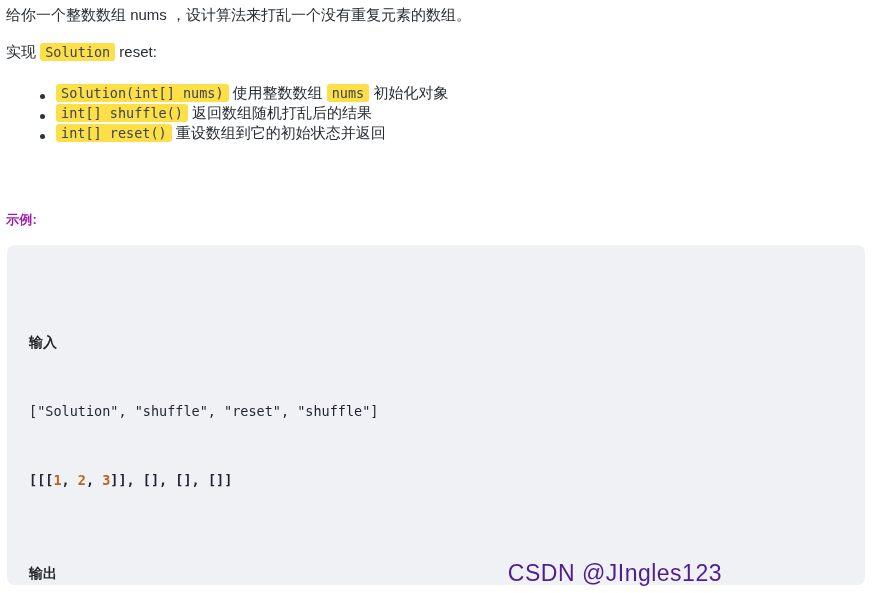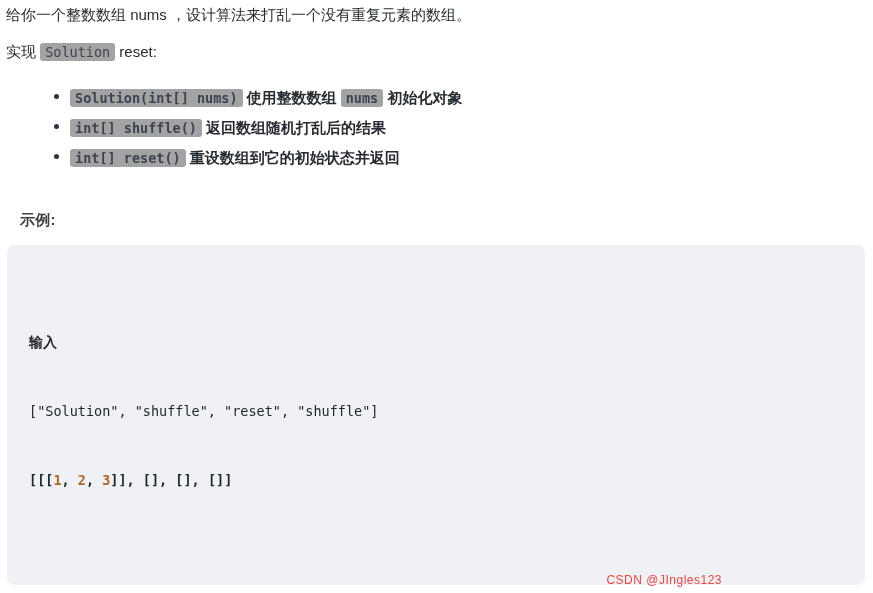--- a/index.html
+++ b/index.html
@@ -32,65 +32,64 @@
     color: #262c32;
     white-space: nowrap;
   }
   #para-intro { left: 6px;  top: 4px; }
   #para-impl  { left: 6px;  top: 41px; }
 
   
   .code-chip {
     font-family: "DejaVu Sans Mono", "Liberation Mono", monospace;
     font-size: 13.5px;
-    background: #a3a3a3;
+    background: #fde047;
     color: #3c4450;
     padding: 1px 5px;
     border-radius: 3px;
     letter-spacing: 0px;
   }
 
   
   #bullet-list {
     position: absolute;
     left: 0px;
     top: 84px;
     margin: 0;
     padding: 0 0 0 52px;
     list-style: none;
   }
   #bullet-list li {
     position: relative;
     font-size: 15px;
-    line-height: 27px;
+    line-height: 17px;
     color: #262c32;
     white-space: nowrap;
-    margin: 0 0 2px 18px;
-    font-weight: bold;
+    margin: 0 0 2px 4px;
   }
   #bullet-list li::before {
     content: "";
     position: absolute;
     left: -16px;
     top: 10px;
     width: 5px;
     height: 5px;
     border-radius: 50%;
     background: #2b3340;
   }
   #bullet-list .desc { margin-left: 4px; }
 
   
   #example-heading {
     position: absolute;
-    left: 20px;
+    left: 6px;
     top: 211px;
-    font-size: 15px;
+    font-size: 13px;
     font-weight: bold;
-    color: #404040;
+    color: #a21caf;
     letter-spacing: 0.3px;
   }
 
   
   #code-block {
     position: absolute;
     left: 7px;
     top: 245px;
     width: 858px;
     height: 340px;
@@ -118,22 +117,22 @@
     line-height: 23px;
     white-space: pre;
   }
   .num { color: #b5651d; }
 
   
   #watermark {
     position: absolute;
     right: 10px;
     bottom: 6px;
-    font-size: 12px;
-    color: #ef4444;
+    font-size: 23px;
+    color: #4c1d95;
     font-family: "Liberation Sans", "DejaVu Sans", sans-serif;
     letter-spacing: 0.5px;
     pointer-events: none;
     user-select: none;
   }
 </style>
 </head>
 <body>
 
 <div class="page">
@@ -160,20 +159,21 @@
 
   <div id="example-heading">示例:</div>
 
   <div id="code-block">
     <div class="code-inner">
 
       <div class="cb-label">输入</div>
       <div class="cb-line" style="white-space: pre-wrap; max-width: 836px; word-break: break-word;">["Solution", "shuffle", "reset", "shuffle"]</div>
       <div class="cb-line" style="white-space: pre-wrap; max-width: 836px; word-break: break-word; font-weight: bold;">[[[<span class="num">1</span>, <span class="num">2</span>, <span class="num">3</span>]], [], [], []]</div>
 
+      <div class="cb-label">输出</div>
       
 
       
 
       
       
       
       
       
 

